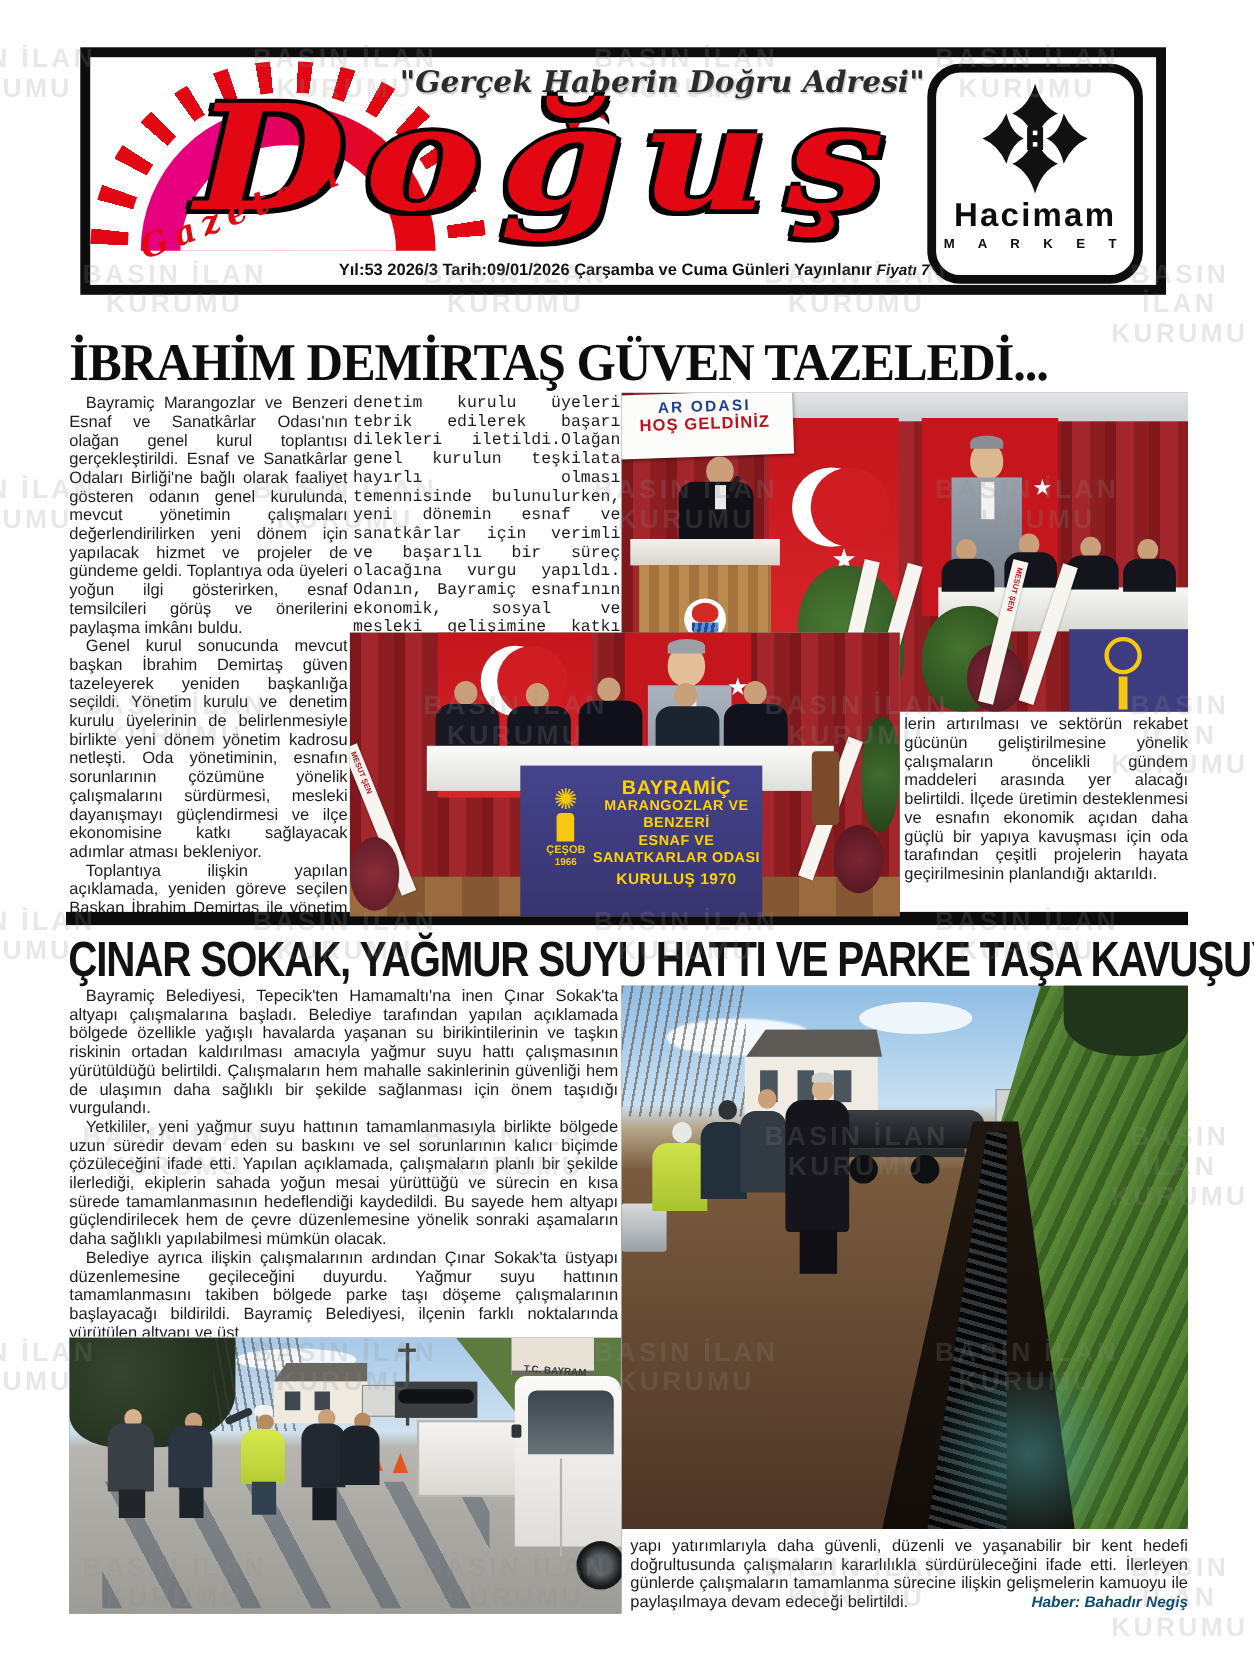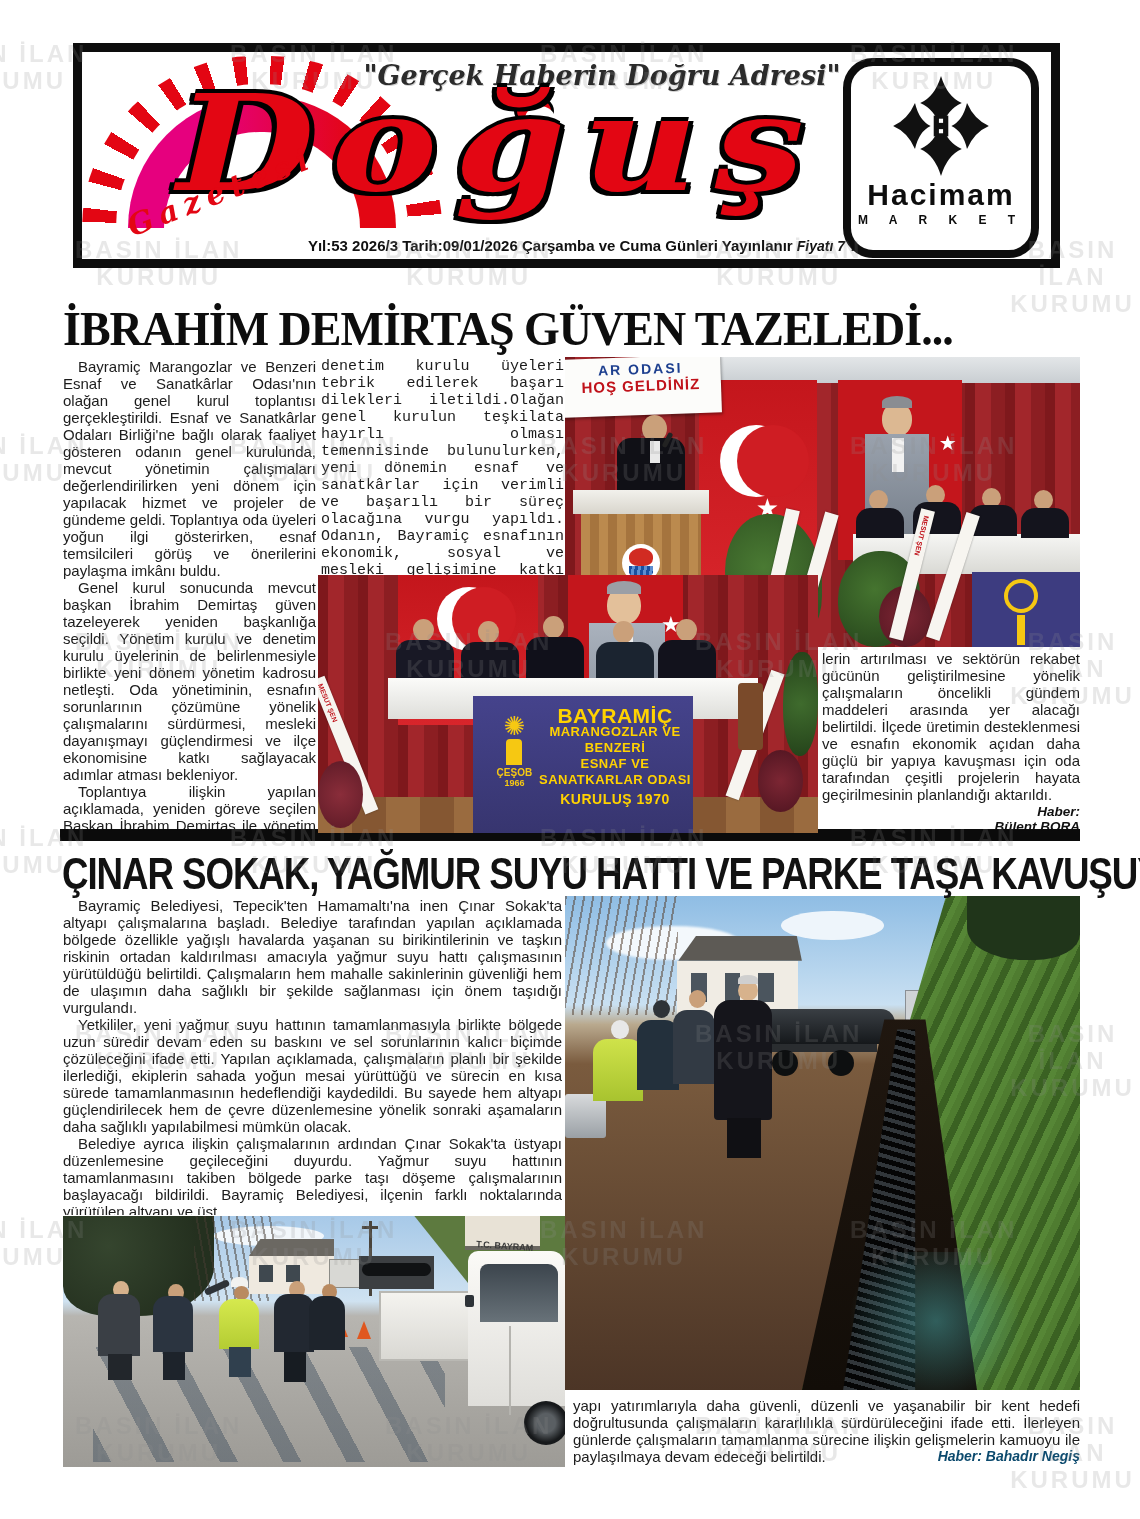--- a/index.html
+++ b/index.html
@@ -211,44 +211,40 @@
     <div class="figure-body" style="left:68%;top:25%;width:58px;height:42px;background:#12121c;"></div>
     <div class="s" style="left:14%;top:40%;width:74%;height:16%;background:linear-gradient(#fbfbf9,#dededa);"></div>
     <div class="s" style="left:31%;top:47%;width:44%;height:50%;background:linear-gradient(#45438c,#37356f);padding-top:8px;">
       <div class="s" style="left:7%;top:12%;width:52px;height:86px;text-align:center;">
         <span style="font-size:26px;color:#f6c812;line-height:26px;display:block;">✺</span>
         <div style="width:16px;height:26px;margin:0 auto;background:#f6c812;border-radius:4px 4px 0 0;"></div>
         <div style="font:bold 10px 'Liberation Sans',sans-serif;color:#f6c812;margin-top:2px;">ÇEŞOB</div>
         <div style="font:bold 9px 'Liberation Sans',sans-serif;color:#f6c812;">1966</div>
       </div>
       <div style="margin-left:64px;margin-top:4px;">
-        <div class="banner-y" style="font-size:21px;">BAYRAMİÇ</div>
+        <div class="banner-y" style="font-size:18px;">BAYRAMİÇ</div>
         <div class="banner-y">MARANGOZLAR VE BENZERİ</div>
         <div class="banner-y">ESNAF VE SANATKARLAR ODASI</div>
         <div class="banner-y" style="font-size:14px;margin-top:3px;">KURULUŞ 1970</div>
       </div>
     </div>
     <div class="sash" style="left:4%;top:38%;height:56%;transform:rotate(-22deg);">
         <span>MESUT ŞEN</span>
       </div>
     <div class="s" style="left:0;top:72%;width:9%;height:26%;border-radius:50%;background:radial-gradient(circle,#8a2d3a,#5c1a26);"></div>
     <div class="sash" style="left:86%;top:36%;height:52%;transform:rotate(20deg);">
         <span></span>
       </div>
     <div class="s" style="left:88%;top:68%;width:9%;height:24%;border-radius:50%;background:radial-gradient(circle,#7c2633,#4e1420);"></div>
     <div class="s" style="left:93%;top:30%;width:7%;height:40%;border-radius:50% 40% 50% 45%;background:radial-gradient(circle,#3f6b2d,#24421a);"></div>
     <div class="s" style="left:84%;top:42%;width:5%;height:26%;background:#7a4a2a;border-radius:4px;"></div>
   </div>
 
   <div class="col col3">
     <p>lerin artırılması ve sektörün rekabet gücünün geliştirilmesine yönelik çalışmaların öncelikli gündem maddeleri arasında yer alacağı belirtildi. İlçede üretimin desteklenmesi ve esnafın ekonomik açıdan daha güçlü bir yapıya kavuşması için oda tarafından çeşitli projelerin hayata geçirilmesinin planlandığı aktarıldı.</p>
-    <div class="byline1">
-      <span>Haber:</span><br>
-      <span>Bülent BORA</span>
-    </div>
   </div>
 
   <div class="divider"></div>
 
   <div class="headline2">ÇINAR SOKAK, YAĞMUR SUYU HATTI VE PARKE TAŞA KAVUŞUYOR</div>
 
   <div class="a2t a2left">
     <p class="ind">Bayramiç Belediyesi, Tepecik'ten Hamamaltı'na inen Çınar Sokak'ta altyapı çalışmalarına başladı. Belediye tarafından yapılan açıklamada bölgede özellikle yağışlı havalarda yaşanan su birikintilerinin ve taşkın riskinin ortadan kaldırılması amacıyla yağmur suyu hattı çalışmasının yürütüldüğü belirtildi. Çalışmaların hem mahalle sakinlerinin güvenliği hem de ulaşımın daha sağlıklı bir şekilde sağlanması için önem taşıdığı vurgulandı.</p>
     <p class="ind">Yetkililer, yeni yağmur suyu hattının tamamlanmasıyla birlikte bölgede uzun süredir devam eden su baskını ve sel sorunlarının kalıcı biçimde çözüleceğini ifade etti. Yapılan açıklamada, çalışmaların planlı bir şekilde ilerlediği, ekiplerin sahada yoğun mesai yürüttüğü ve sürecin en kısa sürede tamamlanmasının hedeflendiği kaydedildi. Bu sayede hem altyapı güçlendirilecek hem de çevre düzenlemesine yönelik sonraki aşamaların daha sağlıklı yapılabilmesi mümkün olacak.</p>
     <p class="ind">Belediye ayrıca ilişkin çalışmalarının ardından Çınar Sokak'ta üstyapı düzenlemesine geçileceğini duyurdu. Yağmur suyu hattının tamamlanmasını takiben bölgede parke taşı döşeme çalışmalarının başlayacağı bildirildi. Bayramiç Belediyesi, ilçenin farklı noktalarında yürütülen altyapı ve üst</p>

